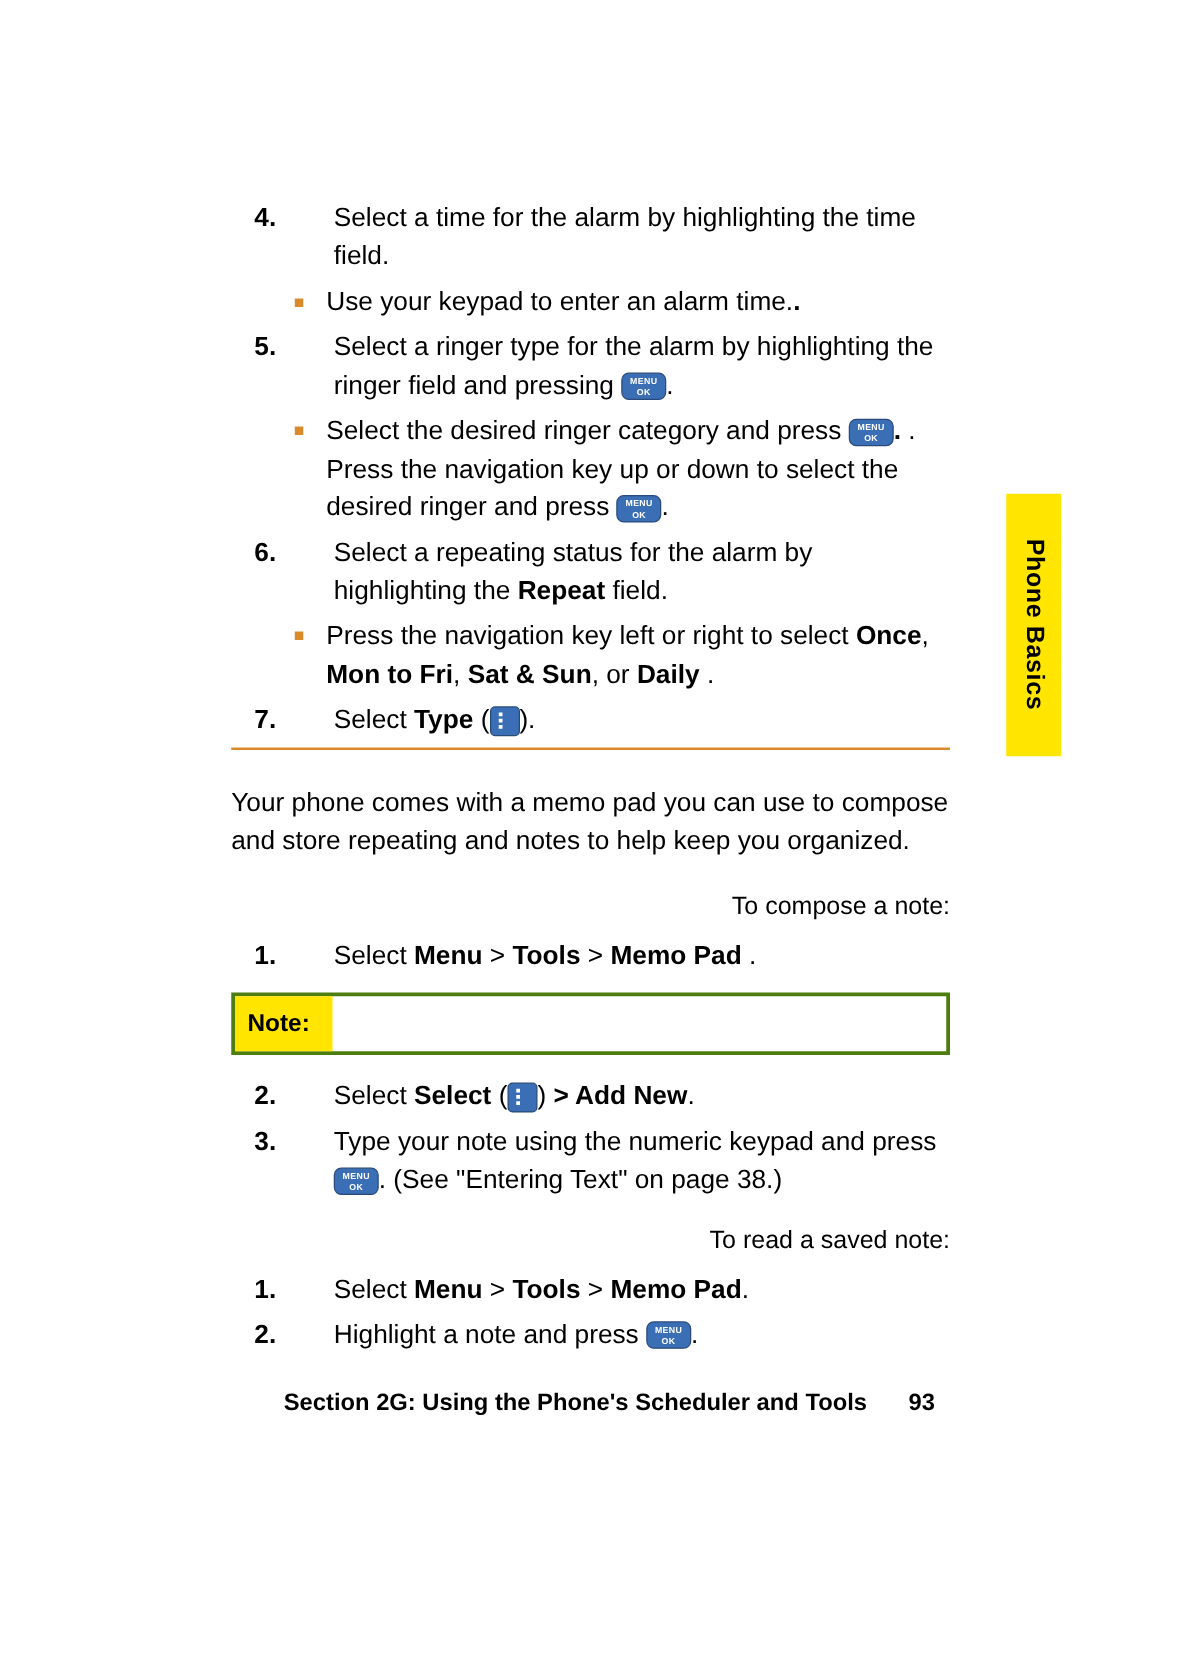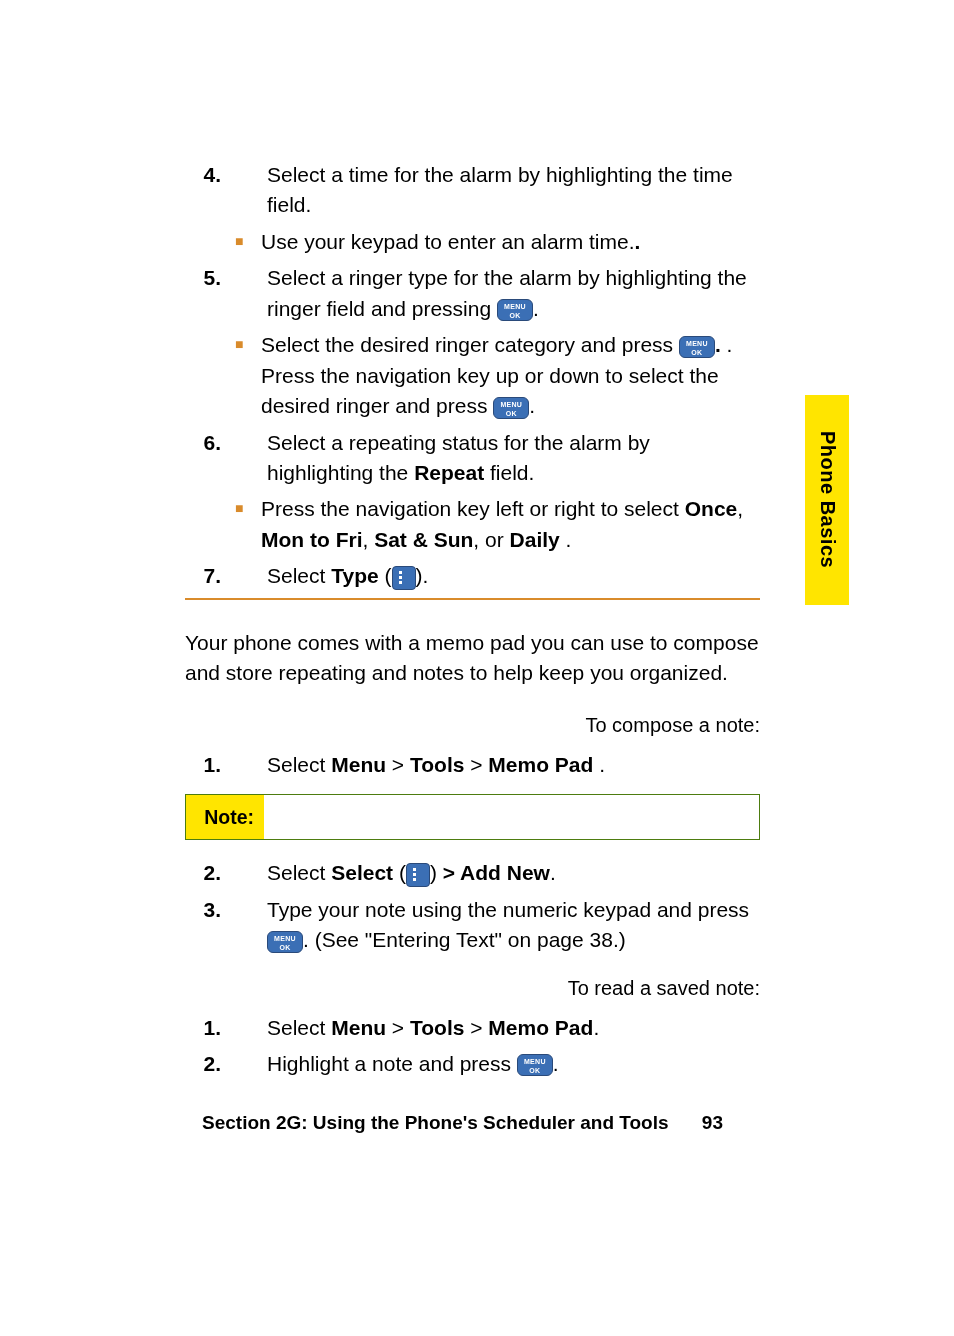--- a/index.html
+++ b/index.html
@@ -75,24 +75,23 @@
   }
   .lead-in {
     font-weight: 400;
     margin: 18px 0 10px 0;
     font-size: 20px;
     text-align: right;
   }
   
   .note-box {
     display: flex;
-    border: 1px solid #4d7c0f;
+    border: 3px solid #4d7c0f;
     margin: 14px 0 18px 0;
     font-size: 19.5px;
-    text-align: right;
   }
   .note-label {
     background: #ffe500;
     font-weight: 700;
     padding: 8px 10px;
     flex: 0 0 auto;
     width: 58px;
   }
   .note-text {
     padding: 8px 12px;
@@ -112,21 +111,21 @@
   }
   .side-tab span {
     writing-mode: vertical-rl;
     font-weight: 700;
     font-size: 20px;
     letter-spacing: 0.5px;
   }
   
   .footer {
     position: absolute;
-    left: 175px;
+    left: 200px;
     width: 575px;
     top: 1112px;
     text-align: center;
     font-size: 19px;
   }
   .footer .sec { font-weight: 700; }
   .footer .pageno { font-weight: 700; margin-left: 28px; }
   
   .key-menu {
     display: inline-block;

